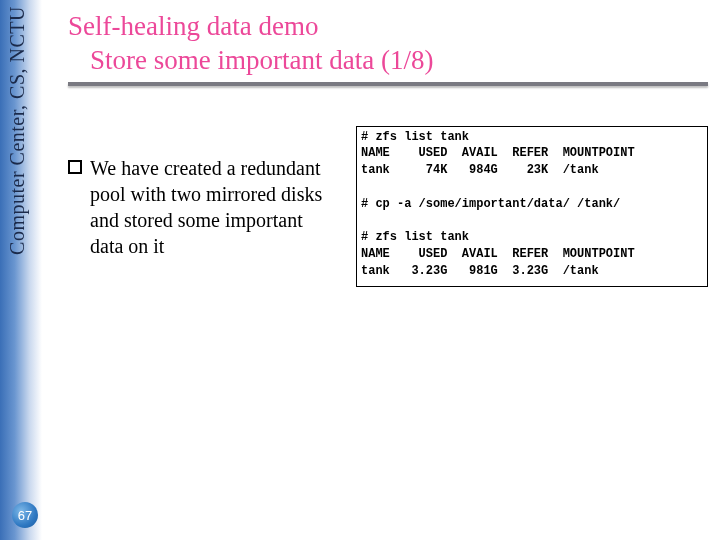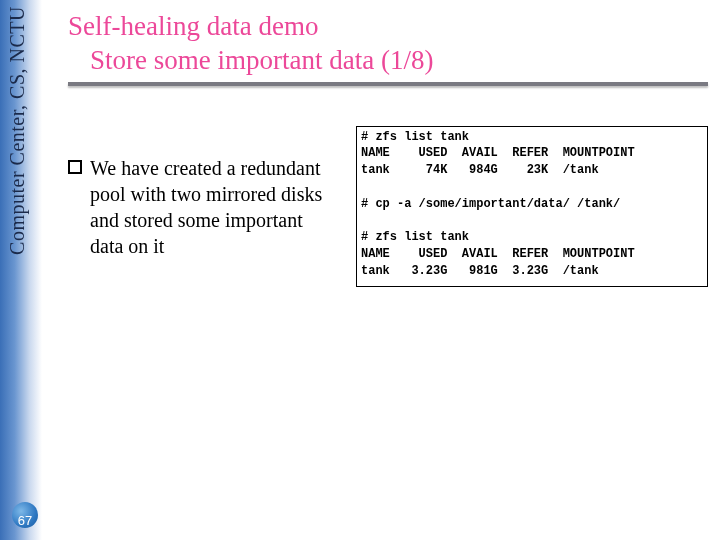--- a/index.html
+++ b/index.html
@@ -36,21 +36,21 @@
     left: 12px;
     bottom: 12px;
     width: 26px;
     height: 26px;
     border-radius: 50%;
     background: radial-gradient(circle at 35% 35%, #7db8e8 0%, #2e78c2 60%, #1a5a9e 100%);
     color: #fff;
     font-family: Arial, sans-serif;
     font-size: 13px;
     display: flex;
-    align-items: flex-end;
+    align-items: center;
     justify-content: center;
   }
   .content {
     position: absolute;
     left: 68px;
     top: 10px;
     right: 12px;
     bottom: 12px;
   }
   .title {

